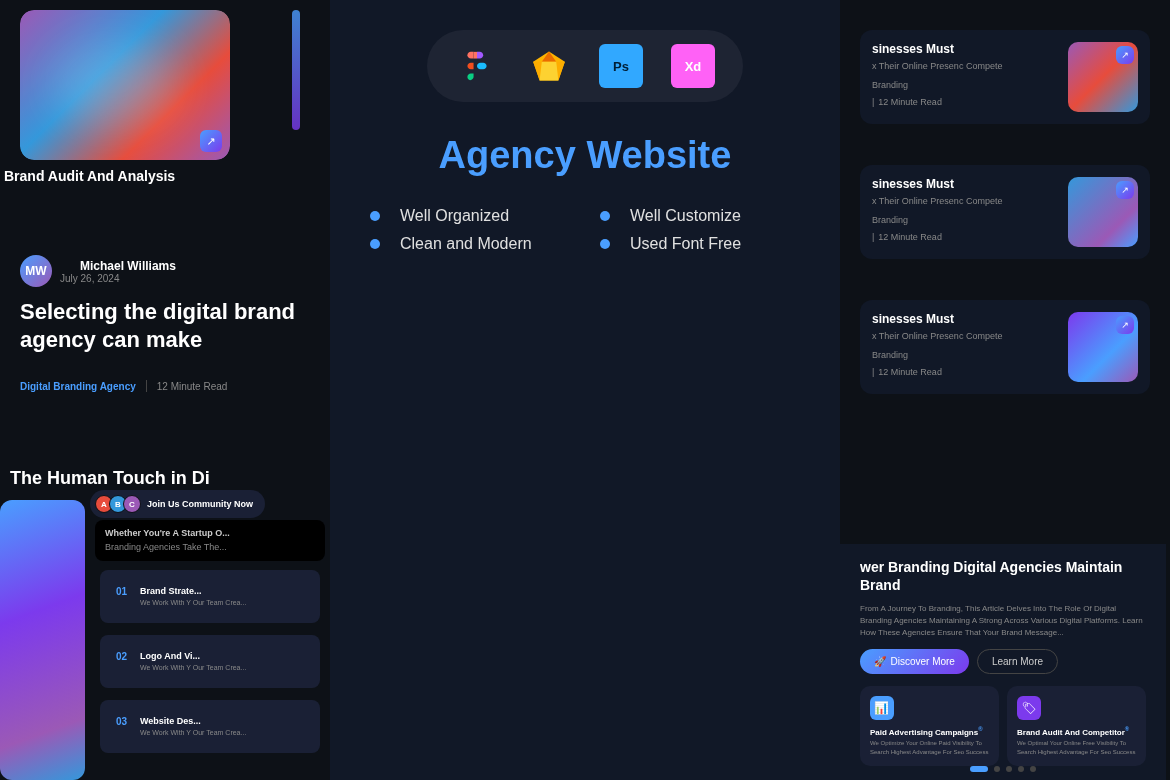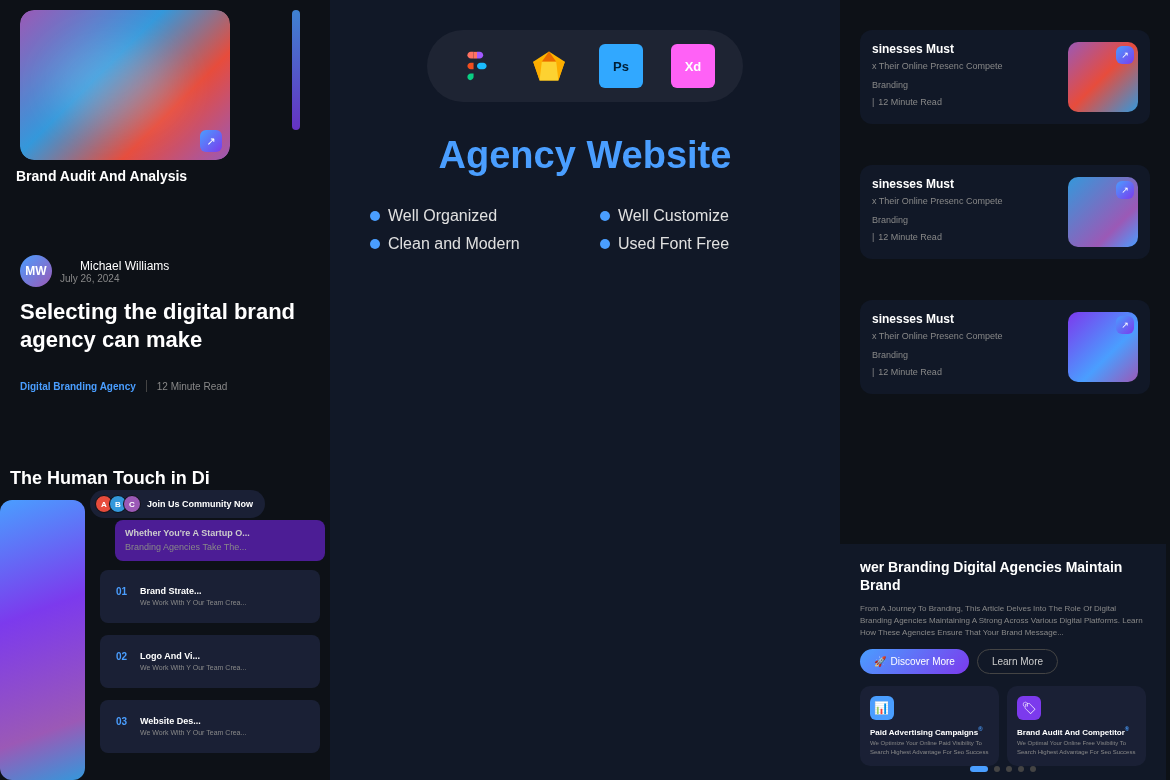--- a/index.html
+++ b/index.html
@@ -77,21 +77,21 @@
       display: grid;
       grid-template-columns: 1fr 1fr;
       gap: 10px 30px;
       margin-bottom: 36px;
       width: 100%;
     }
 
     .feature-item {
       display: flex;
       align-items: center;
-      gap: 8px;
+      gap: 20px;
       font-size: 16px;
       color: #e0e0e0;
     }
 
     .feature-dot {
       width: 10px;
       height: 10px;
       border-radius: 50%;
       background: #4a9eff;
       flex-shrink: 0;
@@ -211,21 +211,21 @@
       width: 8px;
       height: 120px;
       border-radius: 4px;
       background: linear-gradient(180deg, #4a9eff, #7c3aed);
       opacity: 0.8;
     }
 
     .left-text-block {
       position: absolute;
       top: 168px;
-      left: 16px;
+      left: 4px;
       right: 20px;
     }
 
     .left-card-title {
       font-size: 14px;
       font-weight: 700;
       color: #fff;
       margin-bottom: 6px;
     }
 
@@ -252,21 +252,21 @@
       background: linear-gradient(135deg, #4a9eff, #9b59b6);
       display: flex;
       align-items: center;
       justify-content: center;
       font-size: 12px;
       color: #fff;
       font-weight: 700;
     }
 
     .author-info {}
-    .author-name { font-size: 12px; color: #fff; font-weight: 400; padding-left: 20px; }
+    .author-name { font-size: 12px; color: #fff; font-weight: 700; padding-left: 20px; }
     .author-date { font-size: 10px; color: #888; }
 
     .article-headline {
       position: absolute;
       top: 298px;
       left: 20px;
       right: 20px;
       font-size: 22px;
       font-weight: 700;
       color: #fff;
@@ -517,27 +517,26 @@
       line-height: 1.2;
       width: 320px;
     }
 
     
     .startup-bar {
       position: absolute;
       top: 520px;
       left: 95px;
       right: 5px;
-      background: #4c1d95;
+      background: #000000;
       border-radius: 8px;
       padding: 8px 10px;
       font-size: 9px;
       color: #888;
       line-height: 1.3;
-      margin-left: 20px;
     }
 
     .startup-bar-title {
       font-size: 9px;
       color: #ccc;
       font-weight: 600;
       margin-bottom: 2px;
     }
 
     .small-card {

